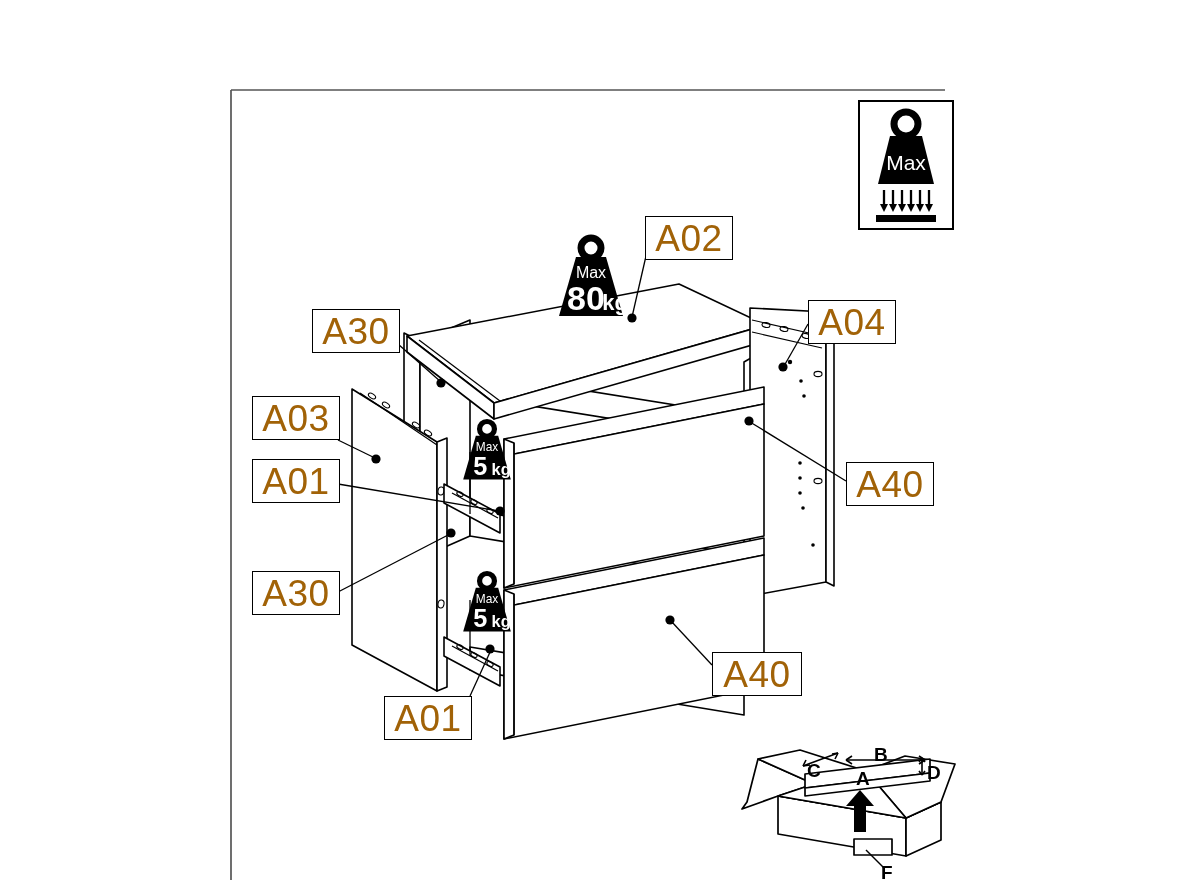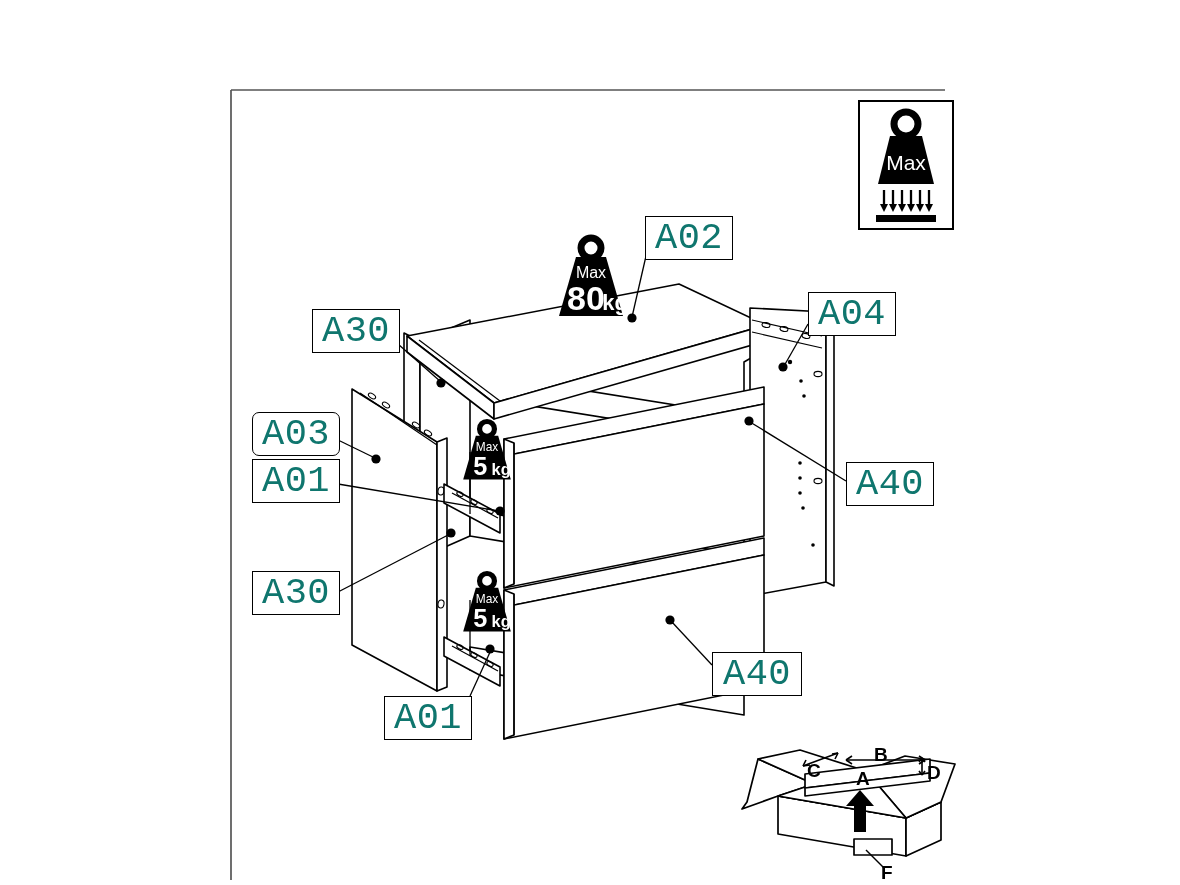--- a/index.html
+++ b/index.html
@@ -3,21 +3,21 @@
 <meta charset="utf-8">
 <style>
   html,body{margin:0;padding:0;background:#ffffff;}
   body{width:1180px;height:885px;overflow:hidden;
        font-family:"Liberation Sans", sans-serif;color:#000;}
   #stage{position:relative;width:1180px;height:885px;background:#fff;margin-top:44px;}
   svg.layer{position:absolute;left:0;top:0;width:1180px;height:885px;}
   .callout-box{position:absolute;background:#fff;border:1.6px solid #000;
        display:flex;align-items:center;justify-content:center;
        font-size:37px;line-height:1;letter-spacing:0.5px;
-       font-family:Liberation Mono, monospace;color:#0f766e;}
+       font-family:Liberation Sans, sans-serif;color:#a16207;}
   .weight-badge{position:absolute;}
   .pkg-letter{position:absolute;font-weight:bold;font-size:19px;
        font-family:"Liberation Sans", sans-serif;color:#000;}
   .maxbox{position:absolute;background:#fff;border:2.2px solid #000;}
 </style>
 </head>
 <body>
 
 <div id="stage">
 
@@ -223,25 +223,25 @@
       <circle cx="43" cy="14" r="10" fill="none" stroke="#000" stroke-width="7"></circle>
       <path d="M28 23 L58 23 L75 82 L11 82 Z" fill="#000"></path>
       <text x="43" y="44" text-anchor="middle" fill="#fff" font-family="Liberation Sans, sans-serif" font-size="16">Max</text>
       <text x="34" y="76" text-anchor="middle" fill="#fff" font-weight="bold" font-family="Liberation Sans, sans-serif" font-size="34">5</text>
       <text x="62" y="76" text-anchor="middle" fill="#fff" font-weight="bold" font-family="Liberation Sans, sans-serif" font-size="22">kg</text>
     </svg>
   </div>
 
   <div class="callout-box" style="left:645px;top:172px;width:86px;height:42px;">A02</div>
 
-  <div class="callout-box" style="left:808px;top:248px;width:86px;height:42px;">A04</div>
+  <div class="callout-box" style="left:808px;top:256px;width:86px;height:42px;">A04</div>
 
   <div class="callout-box" style="left:312px;top:265px;width:86px;height:42px;">A30</div>
 
-  <div class="callout-box" style="left:252px;top:368px;width:86px;height:42px;border-radius:7px;">A03</div>
+  <div class="callout-box" style="left:252px;top:352px;width:86px;height:42px;">A03</div>
 
   <div class="callout-box" style="left:252px;top:415px;width:86px;height:42px;">A01</div>
 
   <div class="callout-box" style="left:846px;top:418px;width:86px;height:42px;">A40</div>
 
   <div class="callout-box" style="left:252px;top:527px;width:86px;height:42px;">A30</div>
 
   <div class="callout-box" style="left:712px;top:608px;width:88px;height:42px;">A40</div>
 
   <div class="callout-box" style="left:384px;top:652px;width:86px;height:42px;">A01</div>

